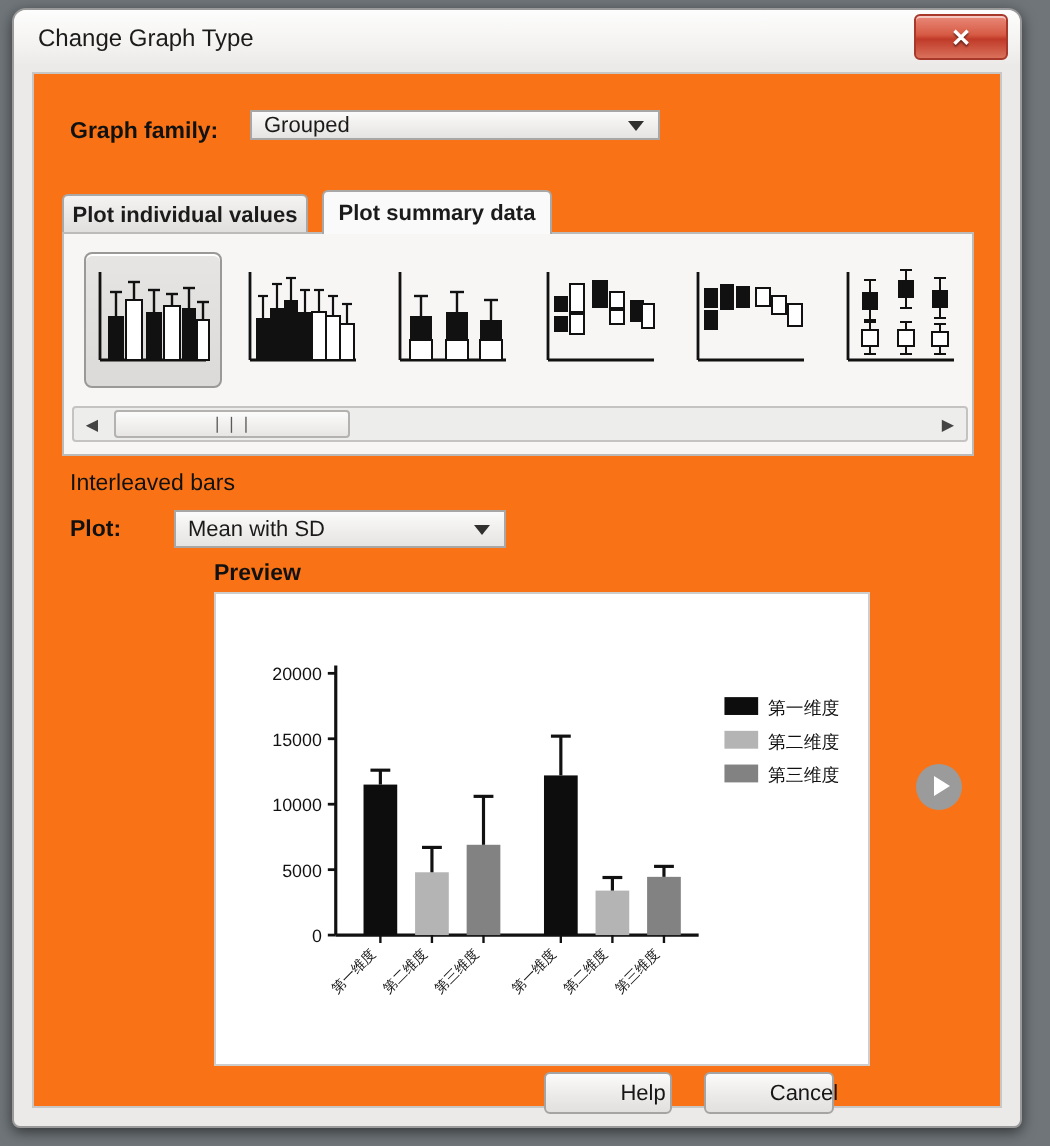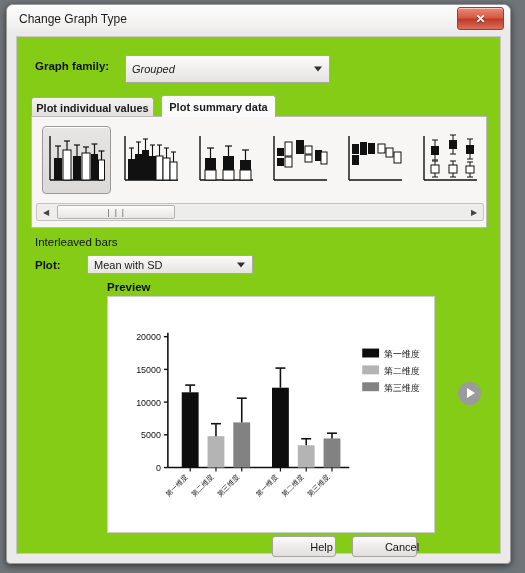--- a/index.html
+++ b/index.html
@@ -39,21 +39,21 @@
   }
   .close-x{
     position:absolute;left:0;top:0;width:100%;height:100%;
     color:#fff;font-size:12px;font-weight:bold;
     display:flex;align-items:center;justify-content:center;
     text-shadow:0 1px 1px rgba(0,0,0,.5);
   }
   
   .client{
     position:absolute;left:9px;top:31px;width:485px;height:518px;
-    background:#84cc16;
+    background:#f97316;
     border:1px solid #c9c7c5;
     box-sizing:border-box;
     padding-left:41px;
   }
   
   .family-label{
     position:absolute;left:18px;top:23px;font-weight:bold;font-size:11.5px;
   }
   .combo{
     position:absolute;
@@ -64,21 +64,21 @@
   }
   .combo .val{
     position:absolute;left:6px;top:50%;transform:translateY(-50%);
     font-size:11px;color:#1a1a1a;white-space:nowrap;
   }
   .combo .arrow{
     position:absolute;right:7px;top:50%;transform:translateY(-50%);
     width:0;height:0;border-left:4px solid transparent;border-right:4px solid transparent;
     border-top:5px solid #30302f;
   }
-  #family-combo{left:108px;top:18px;width:205px;height:28px;font-style:italic;}
+  #family-combo{left:108px;top:18px;width:205px;height:15px;}
   
   .tabstrip{position:absolute;left:14px;top:60px;width:456px;height:20px;}
   .tab{
     position:absolute;top:0;height:20px;
     border:1px solid #aaa8a6;border-bottom:none;
     border-radius:3px 3px 0 0;
     font-weight:bold;font-size:11px;
     display:flex;align-items:center;justify-content:center;
     box-sizing:border-box;cursor:pointer;
     background:linear-gradient(180deg,#f4f3f1 0%,#e0dedc 100%);

